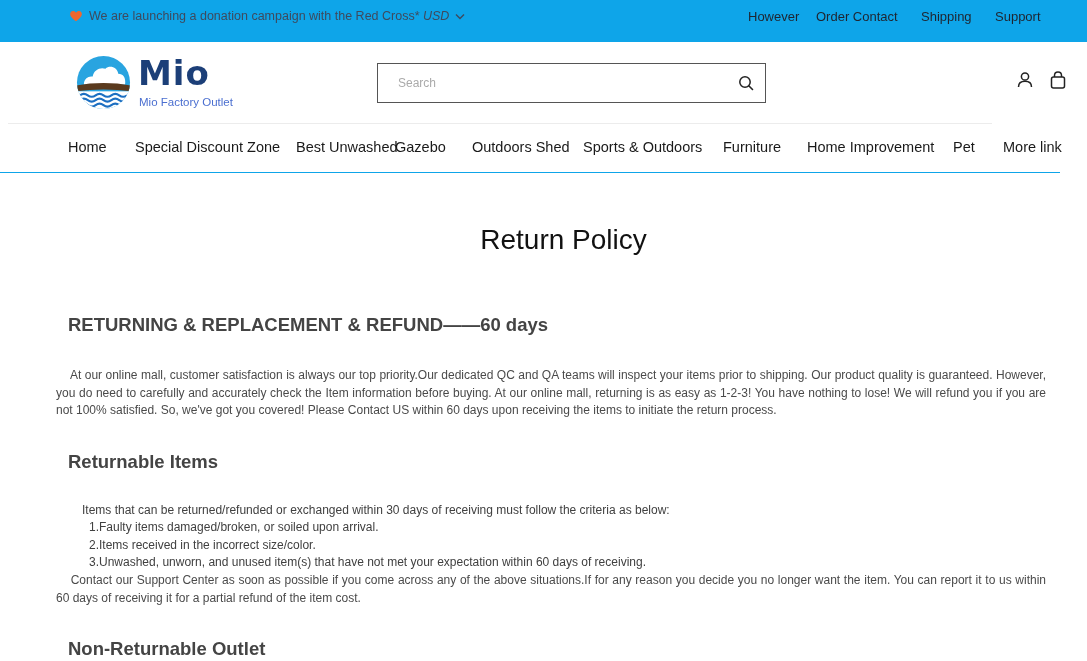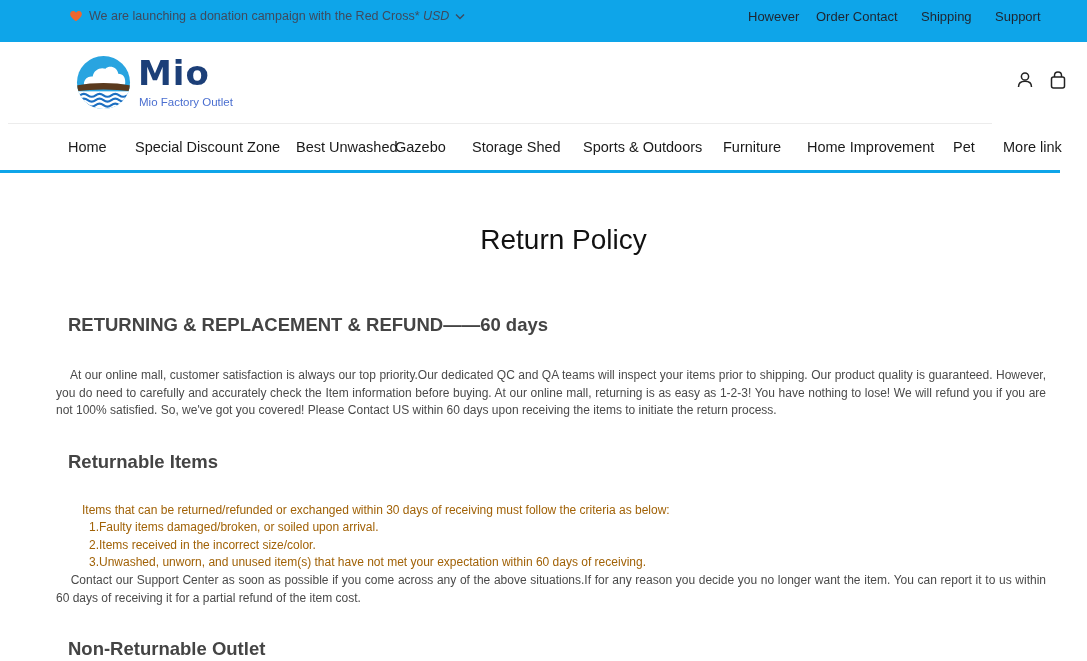--- a/index.html
+++ b/index.html
@@ -21,28 +21,28 @@
   .logo .mark { position: absolute; left: 0; top: 0; width: 55px; height: 55px; }
   .logo .word { position: absolute; left: 62px; top: -2px; font-family: "DejaVu Sans", sans-serif; font-weight: bold; font-size: 34px; color: #1c3f78; letter-spacing: 1px; }
   .logo .sub { position: absolute; left: 63px; top: 41px; font-size: 11.5px; color: #4b6fd0; white-space: nowrap; }
   .search { position: absolute; left: 369px; top: 21px; width: 389px; height: 40px; border: 1px solid #555; background: #fff; }
   .search input { position: absolute; left: 0; top: 0; width: 350px; height: 38px; border: none; outline: none; padding-left: 20px; font-size: 12px; color: #333; font-family: "Liberation Sans", sans-serif; background: transparent; }
   .search input::placeholder { color: #aaa; }
   .search .search-btn { position: absolute; right: 11px; top: 11px; width: 16px; height: 16px; cursor: pointer; }
   .icon-btn { position: absolute; width: 20px; height: 20px; cursor: pointer; }
 
   
-  .nav { position: absolute; left: 0; top: 124px; width: 1060px; height: 49px; border-bottom: 3px solid #0ea5e9; }
+  .nav { position: absolute; left: 0; top: 124px; width: 1060px; height: 49px; border-bottom: 1px solid #0ea5e9; }
   .nav .item { position: absolute; top: 15px; font-size: 14.5px; color: #1a1a1a; white-space: nowrap; cursor: pointer; }
 
   
   .page-title { position: absolute; left: 0; width: 1127px; top: 224px; text-align: center; font-size: 28px; color: #111; font-weight: normal; }
   .h2 { position: absolute; left: 68px; font-size: 18.5px; font-weight: bold; color: #444; white-space: nowrap; text-align: center; }
   .para { position: absolute; left: 56px; width: 990px; font-size: 12px; line-height: 17.5px; color: #4a4a4a; text-align: justify; }
-  .line { position: absolute; font-size: 12px; color: #a16207; white-space: nowrap; }
+  .line { position: absolute; font-size: 12px; color: #404040; white-space: nowrap; }
 </style>
 </head>
 <body>
 
 <div class="topbar">
   <div class="announce">
     <svg class="heart" viewBox="0 0 24 24">
       <path d="M12 21 C5 15.5 2 12.5 2 8.5 C2 5.5 4.3 3.5 7 3.5 C9 3.5 10.8 4.6 12 6.3 C13.2 4.6 15 3.5 17 3.5 C19.7 3.5 22 5.5 22 8.5 C22 12.5 19 15.5 12 21 Z" fill="#f0672e"></path>
     </svg>
     <span>We are launching a donation campaign with the Red Cross*</span>
@@ -76,37 +76,44 @@
         <rect x="0" y="37" width="56" height="20" fill="#ffffff"></rect>
         <path d="M4 41 q4 -3 8 0 t8 0 t8 0 t8 0 t8 0 t8 0" stroke="#1c6fc2" stroke-width="2.2" fill="none"></path>
         <path d="M4 46 q4 -3 8 0 t8 0 t8 0 t8 0 t8 0 t8 0" stroke="#1c6fc2" stroke-width="2.2" fill="none"></path>
         <path d="M4 51 q4 -3 8 0 t8 0 t8 0 t8 0 t8 0 t8 0" stroke="#1c6fc2" stroke-width="2.2" fill="none"></path>
       </g>
     </svg>
     <span class="word">Mio</span>
     <span class="sub">Mio Factory Outlet</span>
   </div>
 
+  <div class="search">
+    <input type="text" placeholder="Search" style="">
+    <svg class="search-btn" viewBox="0 0 16 16">
+      <circle cx="7" cy="7" r="5.2" stroke="#222" stroke-width="1.5" fill="none"></circle>
+      <line x1="11" y1="11" x2="14.5" y2="14.5" stroke="#222" stroke-width="1.6" stroke-linecap="round"></line>
+    </svg>
+  </div>
 
   <svg class="icon-btn" style="left:1007px; top:28px" viewBox="0 0 20 20">
     <circle cx="10" cy="6.5" r="3.6" stroke="#222" stroke-width="1.5" fill="none"></circle>
     <path d="M3.5 17 C3.5 12.8 6.5 11.3 10 11.3 C13.5 11.3 16.5 12.8 16.5 17" stroke="#222" stroke-width="1.5" fill="none"></path>
   </svg>
   <svg class="icon-btn" style="left:1040px; top:28px" viewBox="0 0 20 20">
     <path d="M6.5 7 V5.5 C6.5 3.3 8 2 10 2 C12 2 13.5 3.3 13.5 5.5 V7" stroke="#222" stroke-width="1.5" fill="none"></path>
     <rect x="3.5" y="7" width="13" height="11" rx="2" stroke="#222" stroke-width="1.5" fill="none"></rect>
   </svg>
 </div>
 
 <nav class="nav">
   <a class="item" style="left:68px">Home</a>
   <a class="item" style="left:135px">Special Discount Zone</a>
   <a class="item" style="left:296px">Best Unwashed</a>
   <a class="item" style="left:395px">Gazebo</a>
-  <a class="item" style="left:472px">Storage Shed</a>
+  <a class="item" style="left:472px">Outdoors Shed</a>
   <a class="item" style="left:583px">Sports &amp; Outdoors</a>
   <a class="item" style="left:723px">Furniture</a>
   <a class="item" style="left:807px">Home Improvement</a>
   <a class="item" style="left:953px">Pet</a>
   <a class="item" style="left:1003px">More link</a>
 </nav>
 
 <h1 class="page-title">Return Policy</h1>
 
 <h2 class="h2" style="top:314px">RETURNING &amp; REPLACEMENT &amp; REFUND——60 days</h2>

